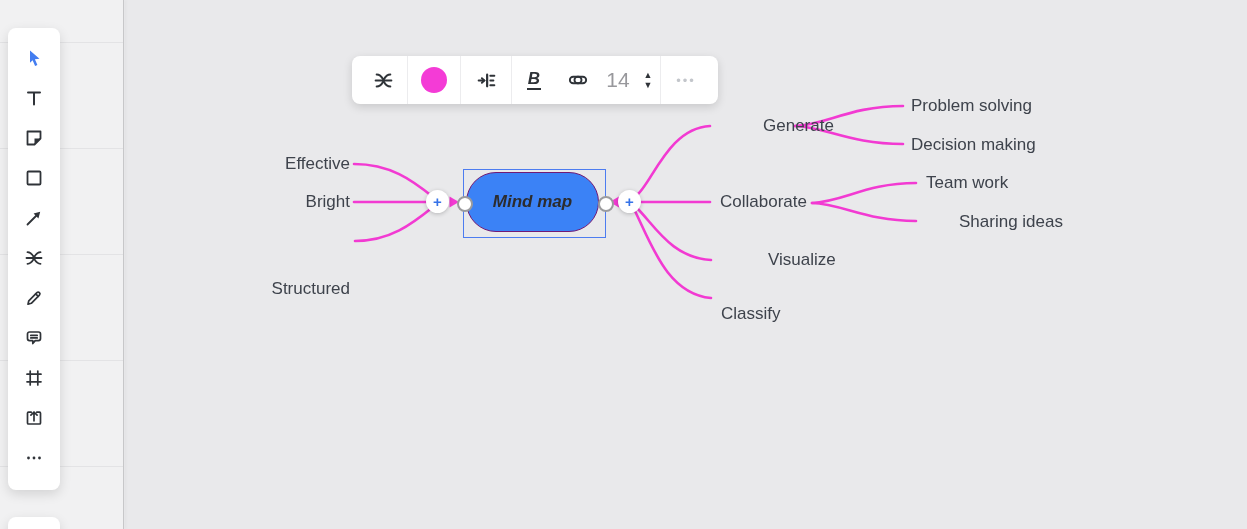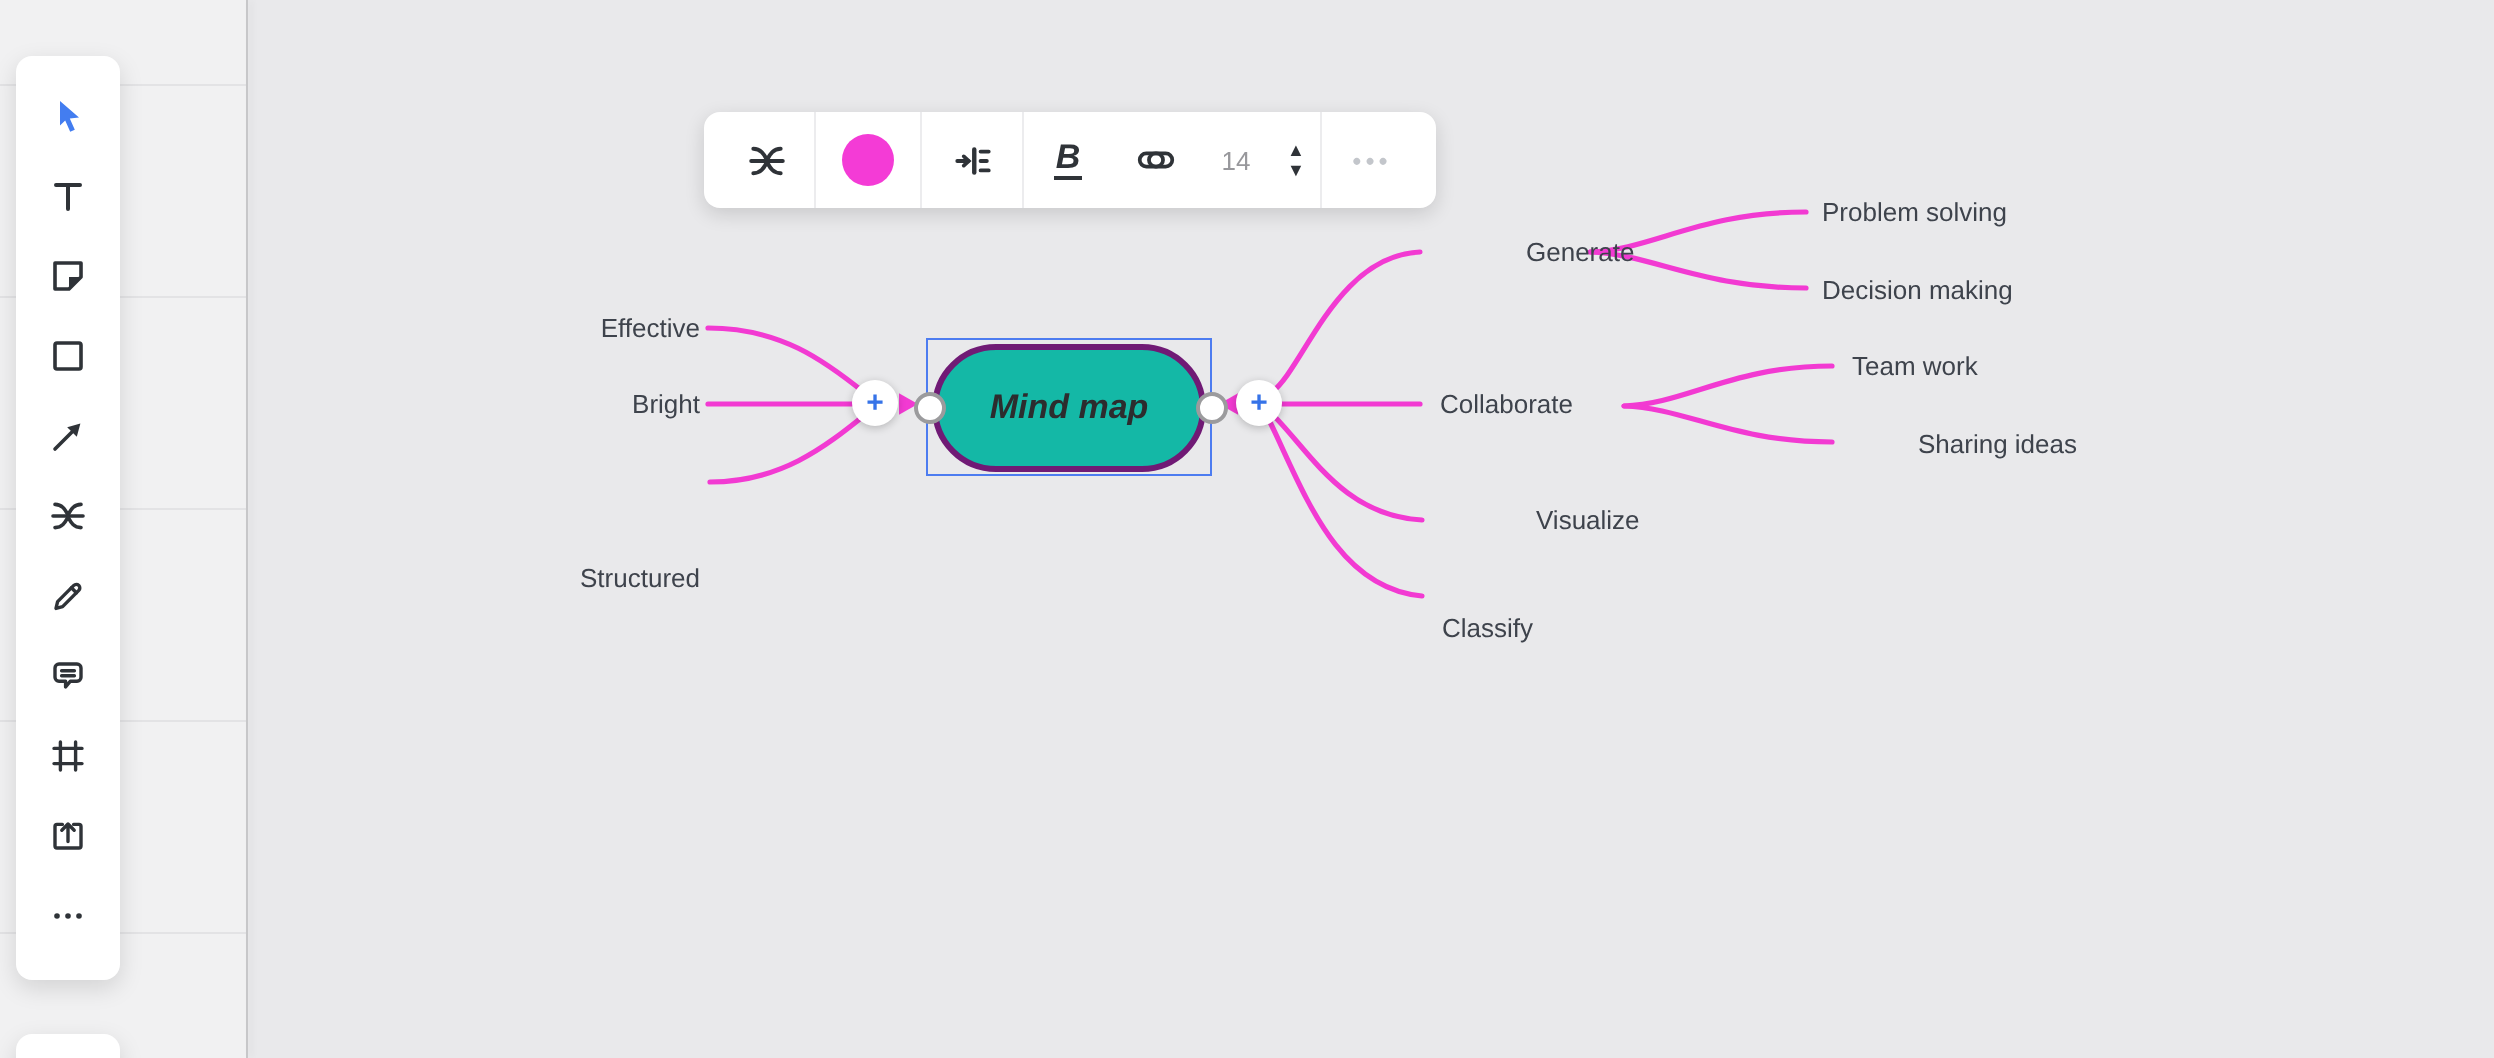--- a/index.html
+++ b/index.html
@@ -45,38 +45,38 @@
     background:#fff;border-radius:8px;box-shadow:0 3px 10px rgba(0,0,0,.14);
     display:flex;align-items:center;padding:0 7px;box-sizing:border-box;z-index:6;
   }
   .ft-btn{height:48px;display:flex;align-items:center;justify-content:center;cursor:pointer;}
   .ft-sep{width:1px;height:48px;background:#ececee;}
   .color-swatch{width:26px;height:26px;border-radius:50%;background:#f43bd6;}
   .bold-label{
     font-style:italic;font-weight:800;font-size:17px;color:#2f3338;
     border-bottom:2px solid #2f3338;line-height:1.05;padding:0 1px;
   }
-  .size-value{font-size:13px;color:#98989c;}
+  .size-value{font-size:21px;color:#98989c;}
   .stepper{display:flex;flex-direction:column;align-items:center;justify-content:center;gap:1px;cursor:pointer;}
   .stepper span{font-size:9px;color:#2f3338;line-height:1;}
   .more-dots{font-size:13px;color:#c3c6cb;letter-spacing:2px;}
   
   .mm-svg{position:absolute;left:0;top:0;pointer-events:none;z-index:1;}
   .mm-label{
     position:absolute;transform:translateY(-50%);
-    font-size:13px;color:#3e434c;white-space:nowrap;z-index:2;cursor:pointer;
+    font-size:17px;color:#3e434c;white-space:nowrap;z-index:2;cursor:pointer;
   }
   .mm-label.right-align{text-align:right;}
   .selection-rect{
     position:absolute;left:463px;top:169px;width:141px;height:67px;
     border:1.5px solid #4d7cf0;z-index:2;
   }
   .root-node{
     position:absolute;left:466px;top:172px;width:131px;height:58px;
-    background:#14b8a6;border:3px solid #701a75;border-radius:32px;
+    background:#3b82f6;border:1px solid #701a75;border-radius:32px;
     display:flex;align-items:center;justify-content:center;z-index:3;cursor:pointer;
   }
   .root-node span{font-weight:700;font-style:italic;font-size:17px;color:#2c2c2e;}
   .handle{
     position:absolute;width:12px;height:12px;background:#fff;
     border:2px solid #9b9b9d;border-radius:50%;z-index:4;cursor:pointer;
   }
   .add-btn{
     position:absolute;width:23px;height:23px;background:#fff;border-radius:50%;
     box-shadow:0 1px 4px rgba(0,0,0,.22);display:flex;align-items:center;justify-content:center;

